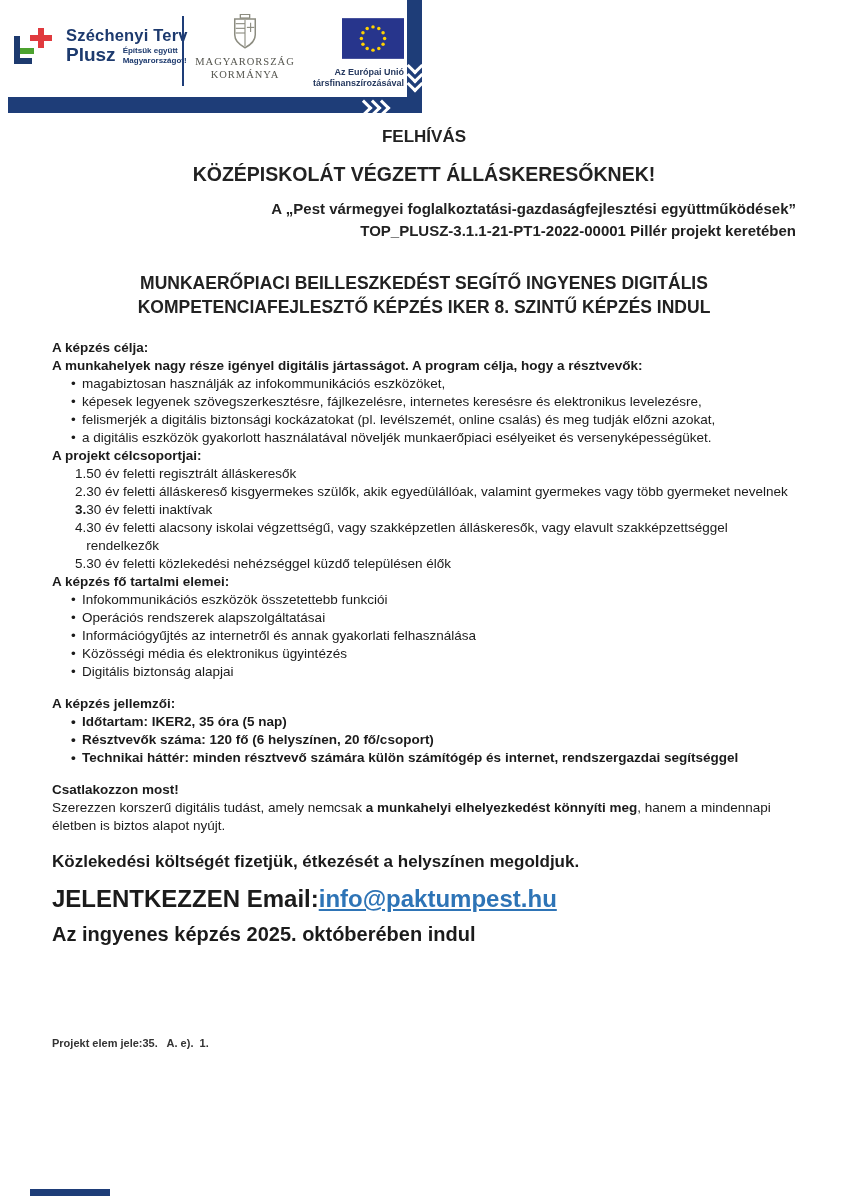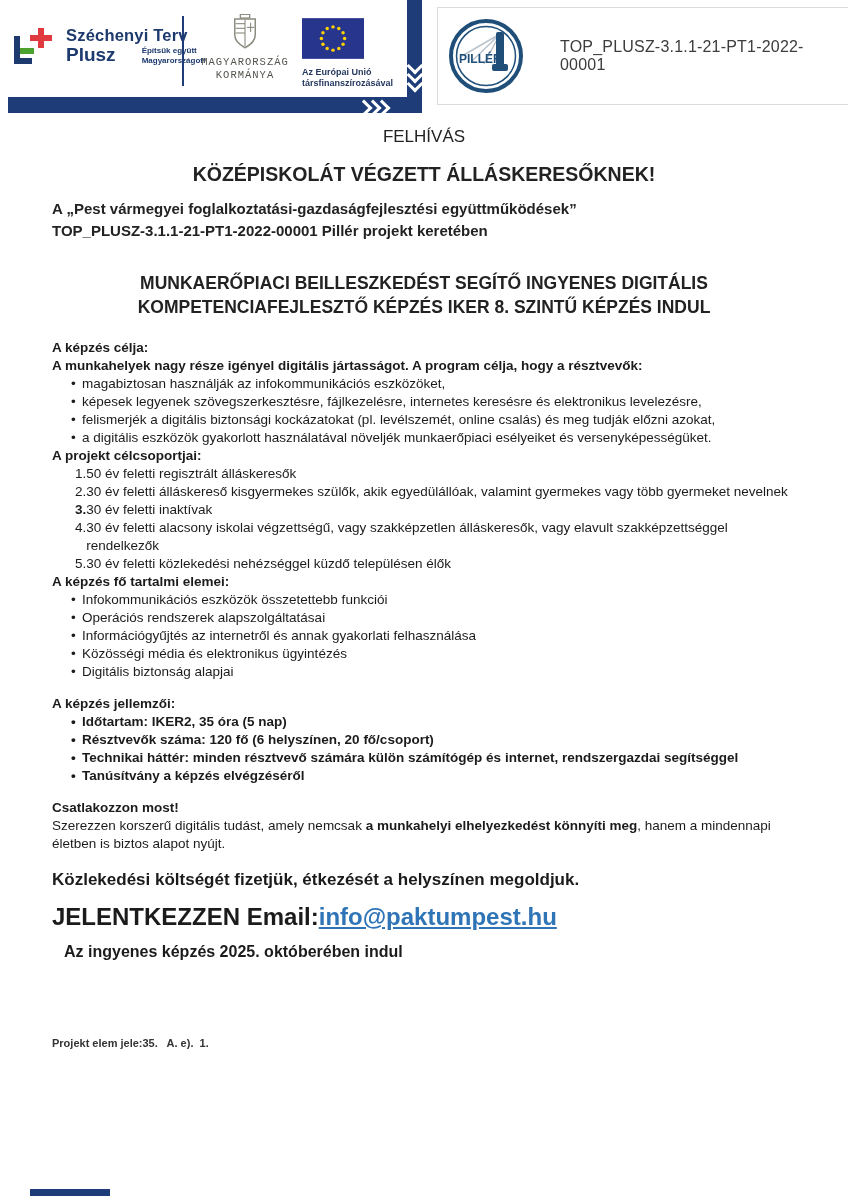--- a/index.html
+++ b/index.html
@@ -20,63 +20,63 @@
   .szt{position:absolute;left:6px;top:26px;display:flex;align-items:flex-start;}
   .szt-icon{position:relative;width:48px;height:46px;flex:0 0 48px;}
   .szt-icon .p{position:absolute;}
   .szt-red-v{left:26px;top:2px;width:6px;height:20px;background:#e03a3e;}
   .szt-red-h{left:18px;top:9px;width:22px;height:6px;background:#e03a3e;}
   .szt-green{left:8px;top:22px;width:14px;height:6px;background:#4ca22f;}
   .szt-navy-v{left:2px;top:10px;width:6px;height:28px;background:#1d3a6e;}
   .szt-navy-h{left:2px;top:32px;width:18px;height:6px;background:#1d3a6e;}
   .szt-text{margin-left:6px;color:#1d3a6e;}
   .szt-name1{font-weight:bold;font-size:16.5px;line-height:18px;letter-spacing:0.2px;}
-  .szt-row2{display:flex;align-items:flex-end;gap:19px;}
+  .szt-row2{display:flex;align-items:flex-end;}
   .szt-name2{font-weight:bold;font-size:19px;line-height:20px;}
   .szt-tag{margin-left:7px;margin-top:2px;font-size:8px;line-height:9.5px;font-weight:bold;}
 
   .logo-divider{position:absolute;left:176px;top:16px;width:2px;height:70px;background:#1e3d78;}
 
   .gov{position:absolute;left:186px;top:14px;width:106px;text-align:center;}
   .gov svg{display:inline-block;}
-  .gov-txt{font-family:Liberation Mono, monospace;font-size:10.5px;line-height:12.5px;
+  .gov-txt{font-family:Liberation Serif, serif;font-size:10.5px;line-height:12.5px;
            color:#55554e;letter-spacing:1px;}
 
-  .eu{position:absolute;left:296px;top:18px;width:102px;text-align:left;}
+  .eu{position:absolute;left:296px;top:18px;width:102px;text-align:right;}
   .eu-txt{margin-top:4px;font-size:9px;line-height:11px;color:#26395f;font-weight:bold;}
 
   .hdr-right{position:absolute;left:437px;top:7px;width:411px;height:96px;
              border:1px solid #dcdcdc;border-right:none;display:flex;align-items:center;}
   .pillar{margin-left:10px;flex:0 0 auto;}
   .code{margin-left:36px;font-size:16px;color:#3c3c3c;letter-spacing:0.2px;}
 
   
   .content{position:relative;padding:120px 52px 0 52px;font-size:13.5px;line-height:18px;}
-  .t-call{margin-top:6px;text-align:center;font-weight:normal;font-size:17px;line-height:22px;color:#222;}
+  .t-call{margin-top:6px;text-align:center;font-weight:bold;font-size:17px;line-height:22px;color:#222;}
   .t-aud{margin-top:14px;text-align:center;font-weight:bold;font-size:19.5px;line-height:24px;color:#222;}
-  .t-proj{margin-top:12px;text-align:left;font-weight:bold;font-size:15px;line-height:21.5px;color:#222;}
+  .t-proj{margin-top:12px;text-align:right;font-weight:bold;font-size:15px;line-height:21.5px;color:#222;}
   .t-course{margin-top:30px;text-align:center;font-weight:bold;font-size:17.5px;line-height:24px;color:#222;}
 
   .h-sec{font-weight:bold;}
   .mt20{margin-top:20px;}
   .mt14{margin-top:14px;}
   .b-row{display:flex;}
   .b-mark{flex:0 0 30px;padding-left:19px;box-sizing:border-box;}
   .b-mark::before{content:"\2022";}
   .b-text{flex:1 1 auto;}
   .n-row{display:flex;}
   .n-num{flex:0 0 29px;padding-left:23px;box-sizing:border-box;}
   .n-text{flex:1 1 auto;}
   .strong{font-weight:bold;}
 
   .join-para{margin-top:0;}
   .costs{margin-top:16px;font-weight:bold;font-size:17px;line-height:22px;}
   .apply{margin-top:14px;font-weight:bold;font-size:24px;line-height:24px;}
   .apply a{color:#2e74b6;text-decoration:underline;font-weight:bold;}
-  .start{margin-top:12px;font-weight:bold;font-size:16px;line-height:22px;margin-left:12px;}
+  .start{margin-top:12px;font-weight:bold;font-size:20px;line-height:22px;}
 
   .footer-mark{position:absolute;left:52px;top:1037px;font-size:11px;font-weight:bold;
                color:#333;white-space:pre;}
   .bottom-bar{position:absolute;left:30px;top:1189px;width:80px;height:7px;background:#1e3d78;}
 </style>
 </head>
 <body>
 
 <div class="page">
 
@@ -152,33 +152,20 @@
         <div class="chev-d"></div>
         <div class="chev-d"></div>
     </div>
     <div class="chevs-right">
       <span class="chev-r" style="margin-left:0"></span>
         <span class="chev-r"></span>
         <span class="chev-r"></span>
     </div>
   </div>
 
-  <div class="hdr-right">
-    <svg class="pillar" width="76" height="76" viewBox="0 0 76 76">
-      <circle cx="38" cy="38" r="35" fill="#ffffff" stroke="#1f4e79" stroke-width="4"></circle>
-      <circle cx="38" cy="38" r="29.5" fill="#ffffff" stroke="#1f4e79" stroke-width="1.5"></circle>
-      <line x1="52" y1="16" x2="14" y2="38" stroke="#b9c2cc" stroke-width="1.5"></line>
-      <line x1="52" y1="16" x2="24" y2="43" stroke="#b9c2cc" stroke-width="1.5"></line>
-      <line x1="52" y1="16" x2="36" y2="46" stroke="#b9c2cc" stroke-width="1.5"></line>
-      <rect x="48" y="14" width="8" height="36" rx="2" fill="#1f4e79"></rect>
-      <rect x="44" y="46" width="16" height="7" rx="2" fill="#1f4e79"></rect>
-      <text x="11" y="45" font-family="Liberation Sans, sans-serif" font-size="12" font-weight="bold" fill="#1f4e79">PILLÉR</text>
-    </svg>
-    <div class="code">TOP_PLUSZ-3.1.1-21-PT1-2022-00001</div>
-  </div>
 
   <div class="content">
 
     <div class="t-call">FELHÍVÁS</div>
     <div class="t-aud">KÖZÉPISKOLÁT VÉGZETT ÁLLÁSKERESŐKNEK!</div>
     <div class="t-proj">
       <div>A „Pest vármegyei foglalkoztatási-gazdaságfejlesztési együttműködések”</div>
       <div>TOP_PLUSZ-3.1.1-21-PT1-2022-00001 Pillér projekt keretében</div>
     </div>
     <div class="t-course">
@@ -259,24 +246,20 @@
         <div class="b-text">Időtartam: IKER2, 35 óra (5 nap)</div>
       </div>
     <div class="b-row strong">
         <div class="b-mark"></div>
         <div class="b-text">Résztvevők száma: 120 fő (6 helyszínen, 20 fő/csoport)</div>
       </div>
     <div class="b-row strong">
         <div class="b-mark"></div>
         <div class="b-text">Technikai háttér: minden résztvevő számára külön számítógép és internet, rendszergazdai segítséggel</div>
       </div>
-    <div class="b-row strong">
-        <div class="b-mark"></div>
-        <div class="b-text">Tanúsítvány a képzés elvégzéséről</div>
-      </div>
 
     <div class="h-sec mt14">Csatlakozzon most!</div>
     <div class="join-para"><span>Szerezzen korszerű digitális tudást, amely nemcsak </span><span class="strong">a munkahelyi elhelyezkedést könnyíti meg</span><span>, hanem a mindennapi életben is biztos alapot nyújt.</span></div>
 
     <div class="costs">Közlekedési költségét fizetjük, étkezését a helyszínen megoldjuk.</div>
 
     <div class="apply"><span>JELENTKEZZEN Email:</span><a href="#">info@paktumpest.hu</a></div>
 
     <div class="start">Az ingyenes képzés 2025. októberében indul</div>
   </div>

